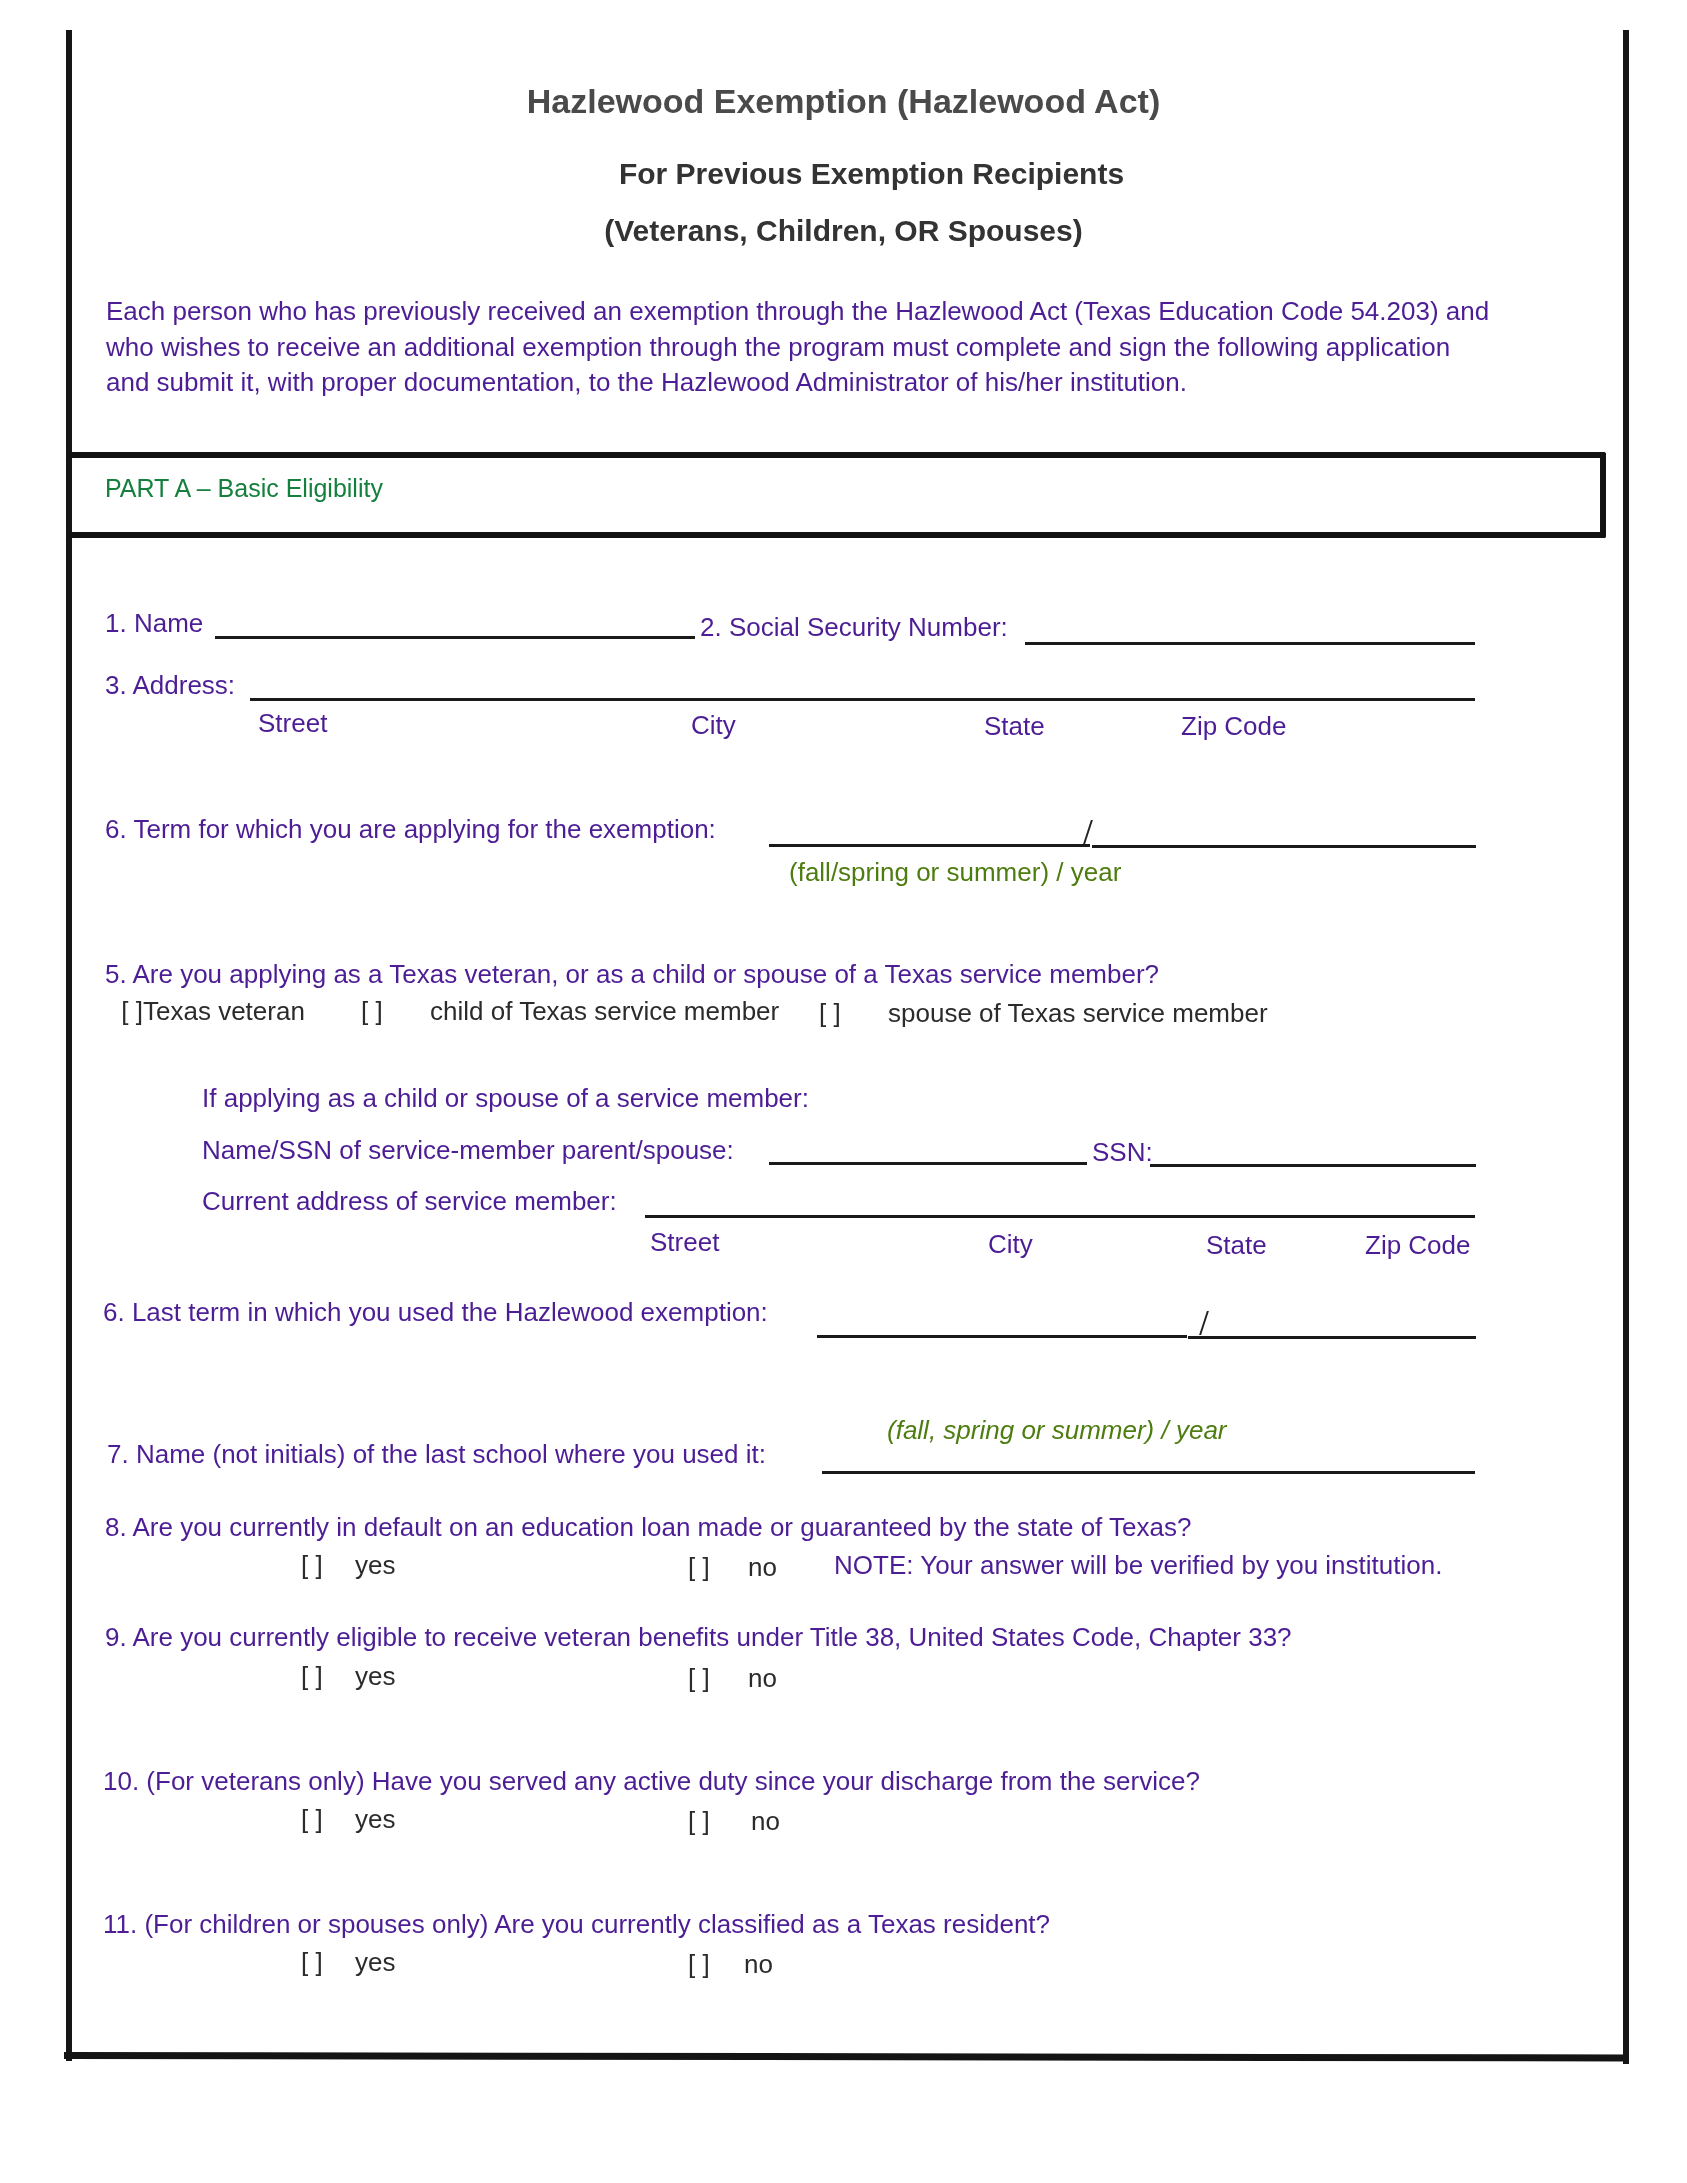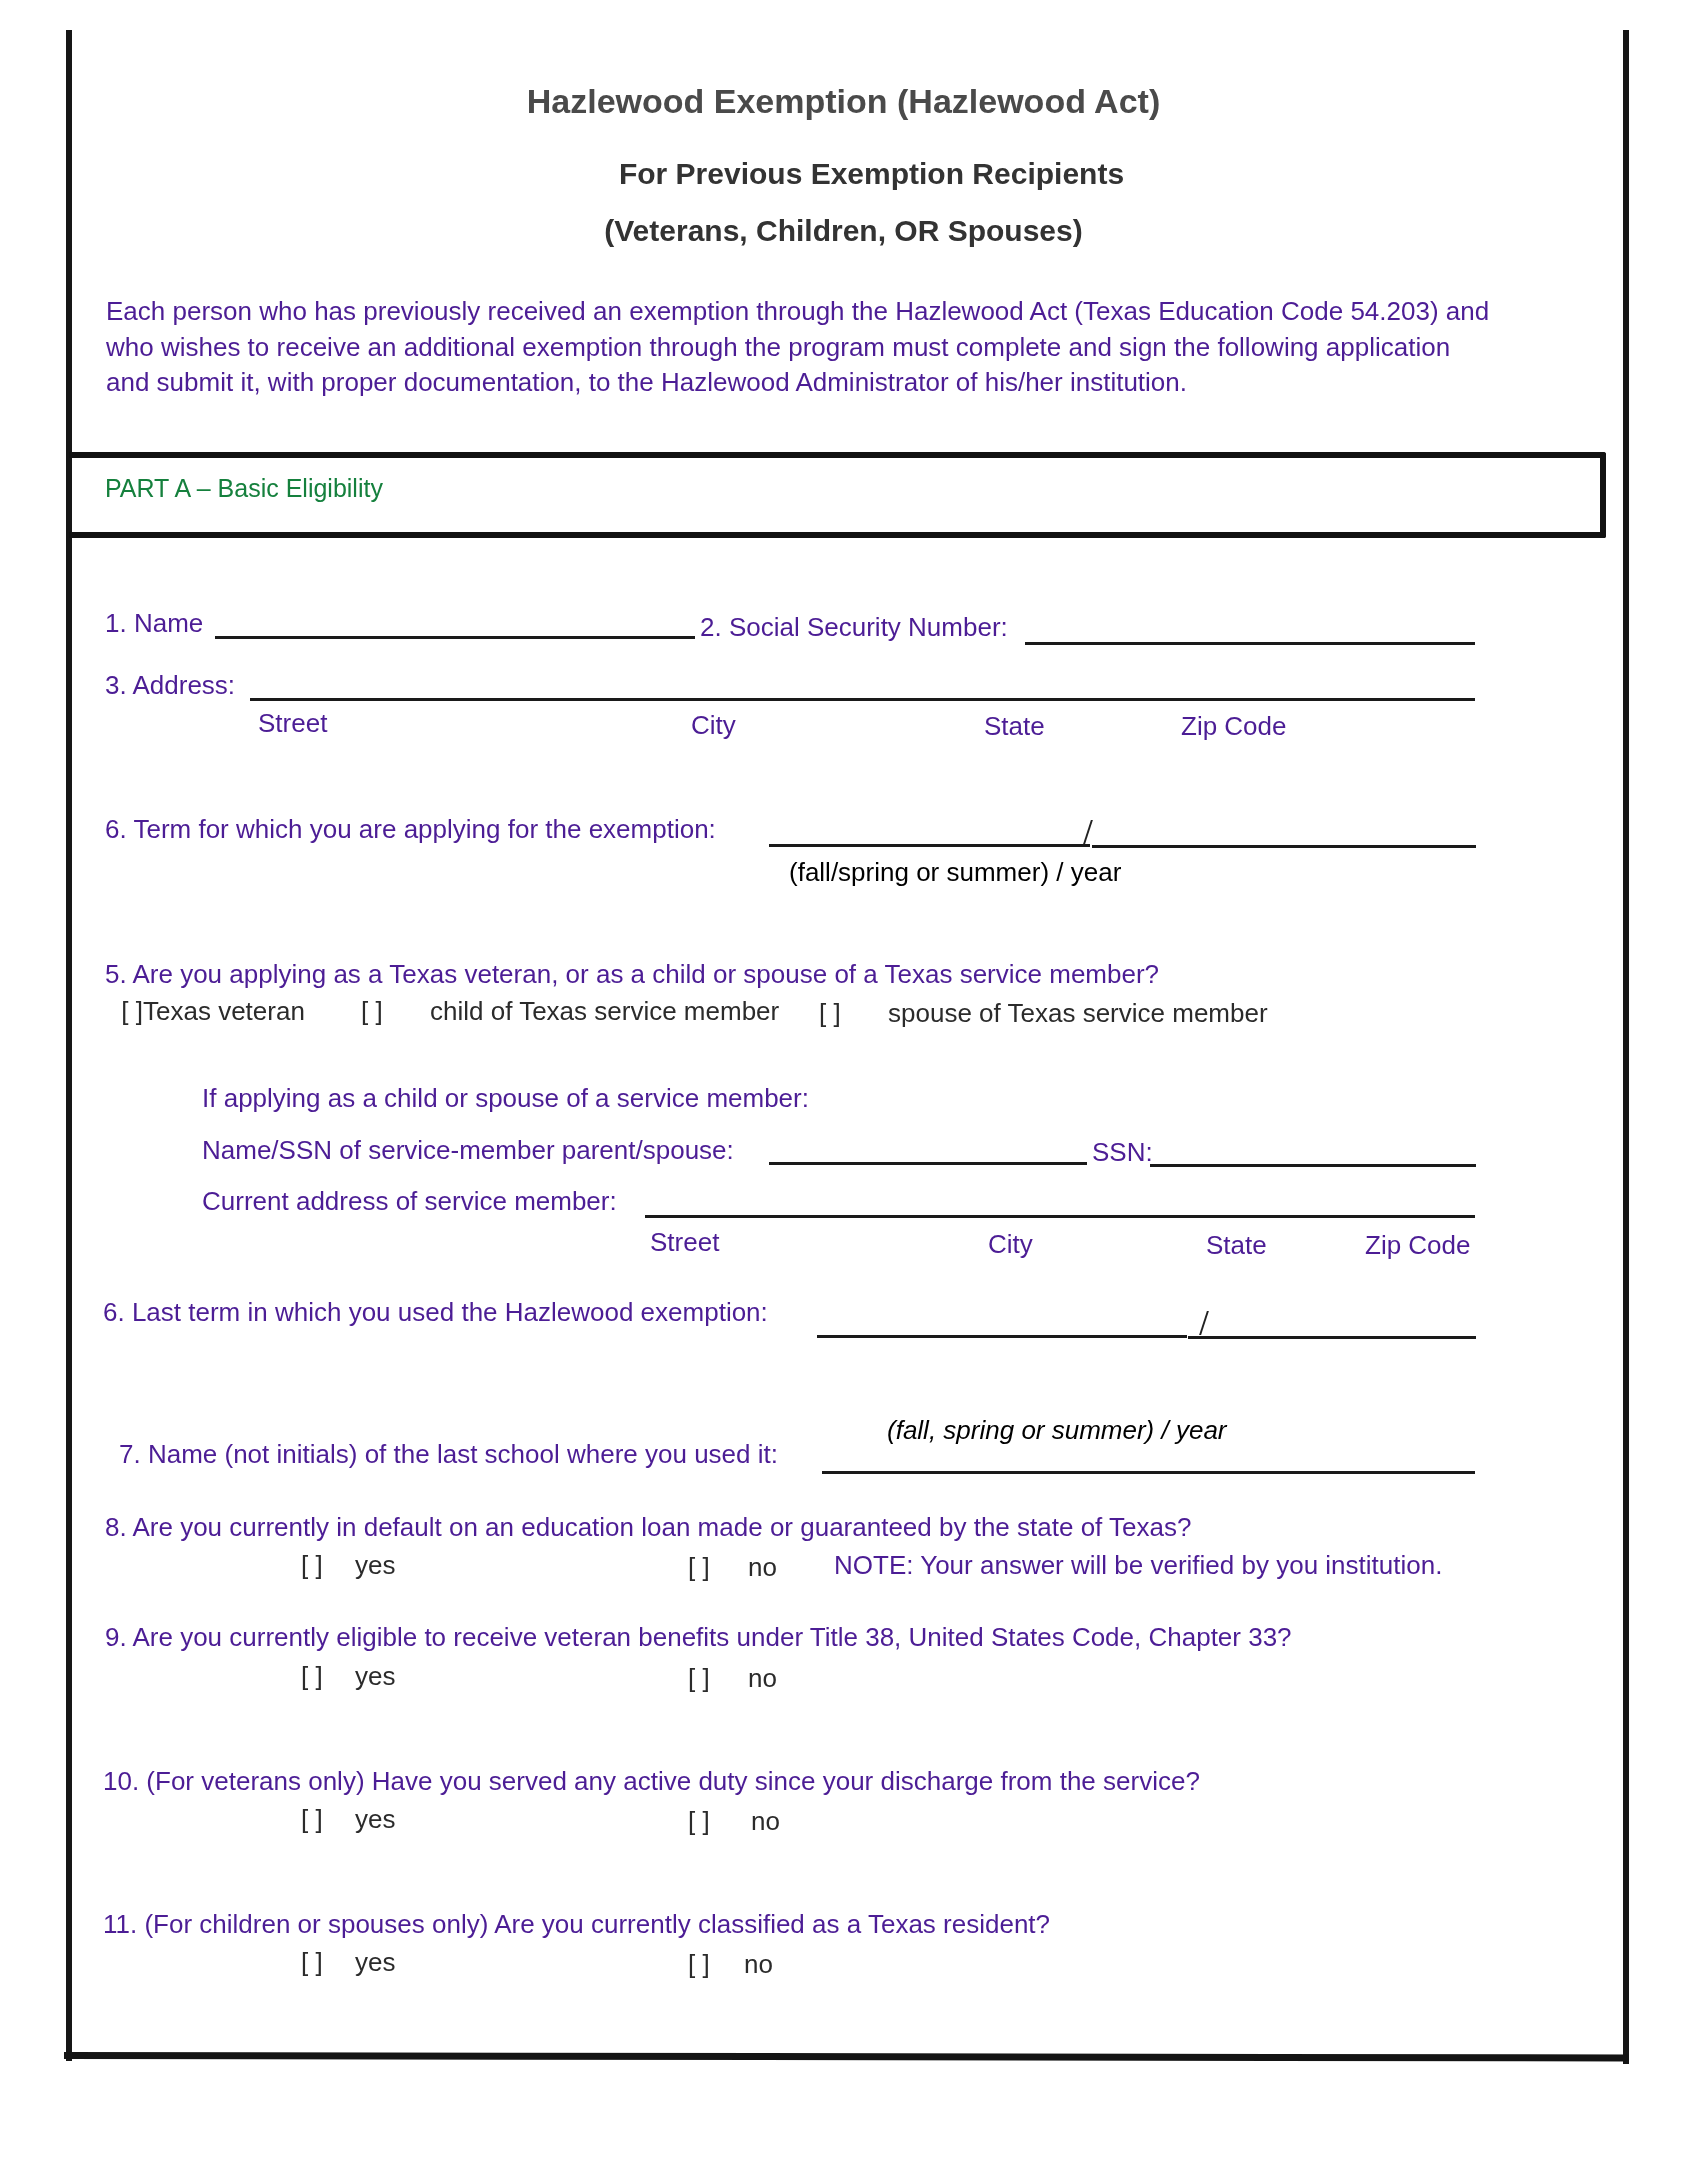--- a/index.html
+++ b/index.html
@@ -9,21 +9,21 @@
   .txt { font-size: 26px; line-height: 1; color: #4c1d95; }
   .title { left: 0; width: 1687px; text-align: center; font-weight: bold; color: #4a4a4a; font-size: 34px; }
   .subtitle { left: 0; width: 1687px; text-align: center; font-weight: bold; color: #333; font-size: 30px; }
   .frame-left { left: 66px; top: 30px; width: 6px; height: 2031px; background: #161616; }
   .frame-right { left: 1623px; top: 30px; width: 6px; height: 2034px; background: #161616; }
   .frame-bottom { left: 64px; top: 2052px; width: 1565px; height: 6.6px; background: #141414; transform: rotate(0.09deg); transform-origin: left center; }
   .part-box { left: 69px; top: 452px; width: 1531px; height: 74px; border: 6px solid #121212; border-left: none; border-radius: 0 2.6px 2.6px 0; }
   .part-label { left: 105px; top: 474px; font-size: 25px; color: #15803d; }
   .line { position: absolute; height: 2.6px; background: #1a1a1a; }
   .slash { position: absolute; width: 2px; height: 24px; background: #222; transform: skewX(-18deg); }
-  .hint { font-size: 26px; color: #000000; }
+  .hint { font-size: 26px; color: #4d7c0f; }
   .check { font-size: 26px; color: #2b2b2b; }
   .bracket { display: inline-block; width: 38px; letter-spacing: 0; }
 </style>
 </head>
 <body>
 
 <div class="abs frame-left"></div>
 <div class="abs frame-right"></div>
 <div class="abs frame-bottom"></div>
 
@@ -78,21 +78,21 @@
 <div class="abs txt" style="left:988px; top:1231px;">City</div>
 <div class="abs txt" style="left:1206px; top:1232px;">State</div>
 <div class="abs txt" style="left:1365px; top:1232px;">Zip Code</div>
 
 <div class="abs txt" style="left:103px; top:1299px;">6. Last term in which you used the Hazlewood exemption:</div>
 <div class="line" style="left:817px; top:1335px; width:370px;"></div>
 <div class="slash" style="left:1203px; top:1311px;"></div>
 <div class="line" style="left:1188px; top:1336px; width:288px;"></div>
 <div class="abs hint" style="left:887px; top:1415px;font-style:italic;">(fall, spring or summer) / year</div>
 
-<div class="abs txt" style="left:119px; top:1441px;">7. Name (not initials) of the last school where you used it:</div>
+<div class="abs txt" style="left:107px; top:1441px;">7. Name (not initials) of the last school where you used it:</div>
 <div class="line" style="left:822px; top:1471px; width:653px;"></div>
 
 <div class="abs txt" style="left:105px; top:1514px;">8. Are you currently in default on an education loan made or guaranteed by the state of Texas?</div>
 <div class="abs check" style="left:301px; top:1550px;">
   <span class="bracket" style="width:54px;">[     ]</span><span>yes</span>
 </div>
 <div class="abs check" style="left:688px; top:1552px;">
   <span class="bracket" style="width:60px;">[     ]</span><span>no</span>
 </div>
 <div class="abs txt" style="left:834px; top:1552px;">NOTE: Your answer will be verified by you institution.</div>

